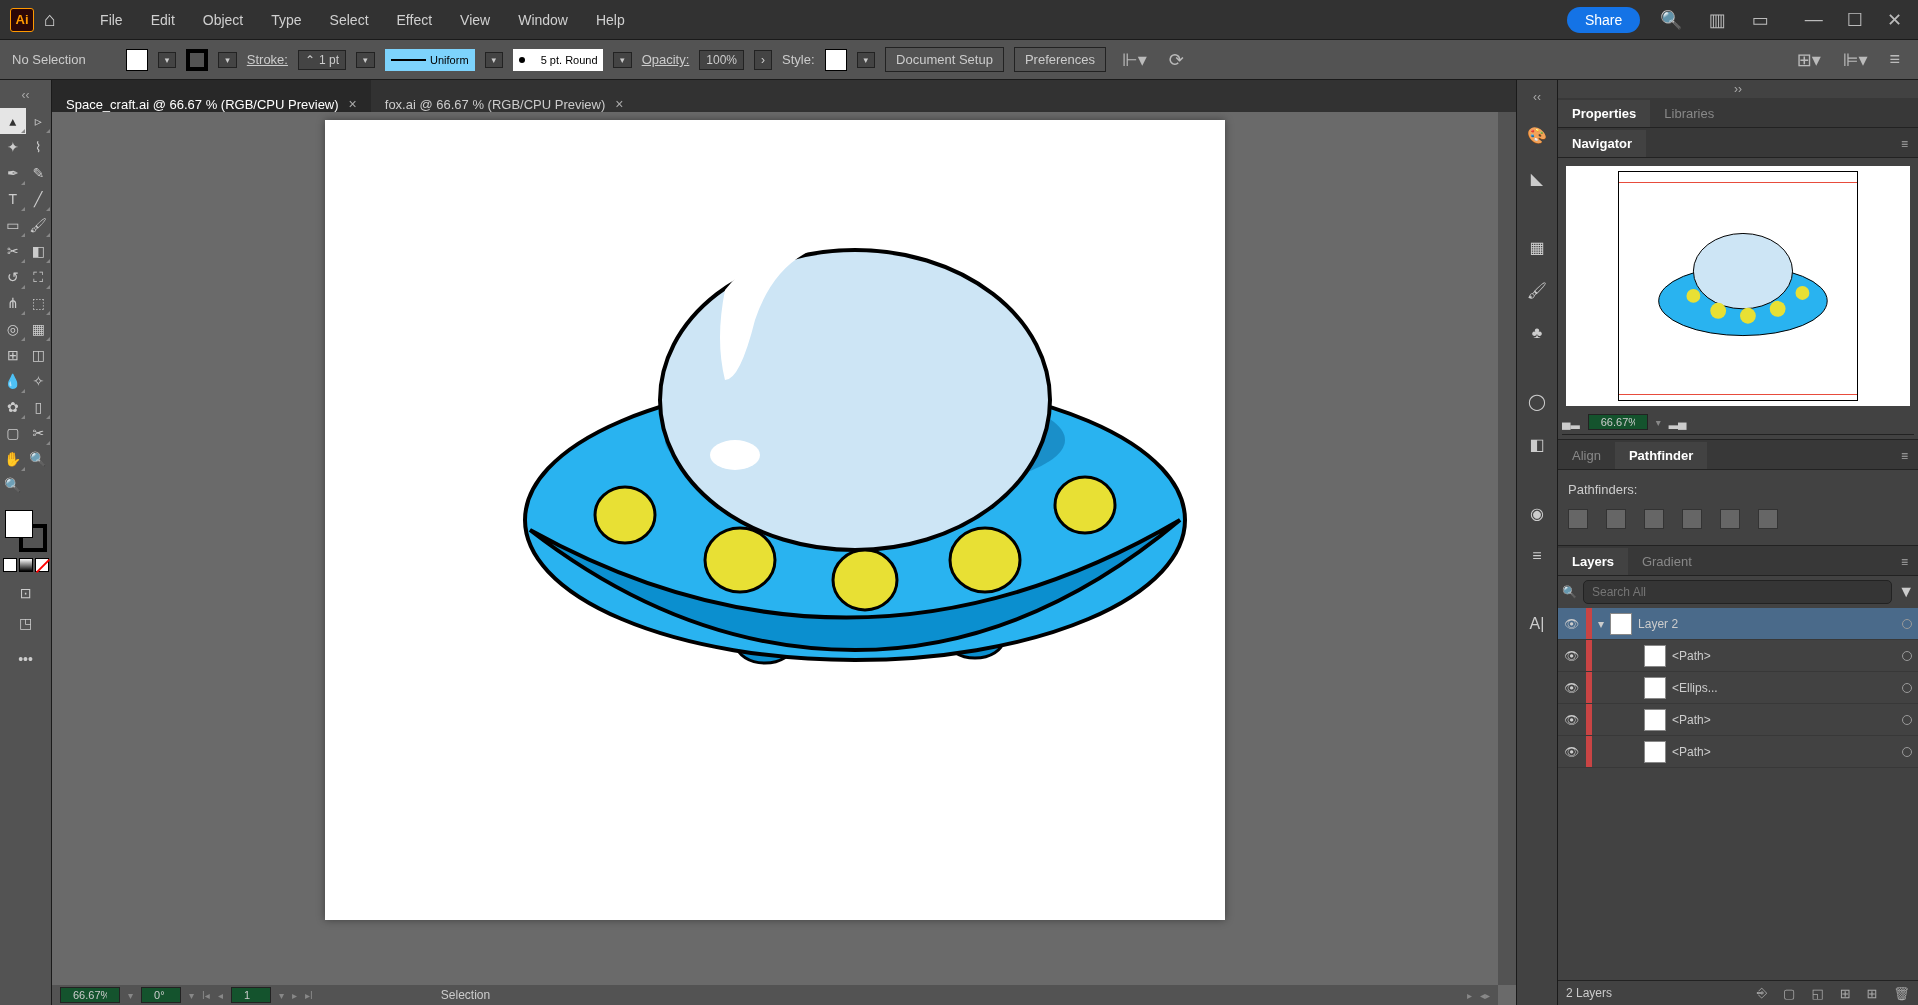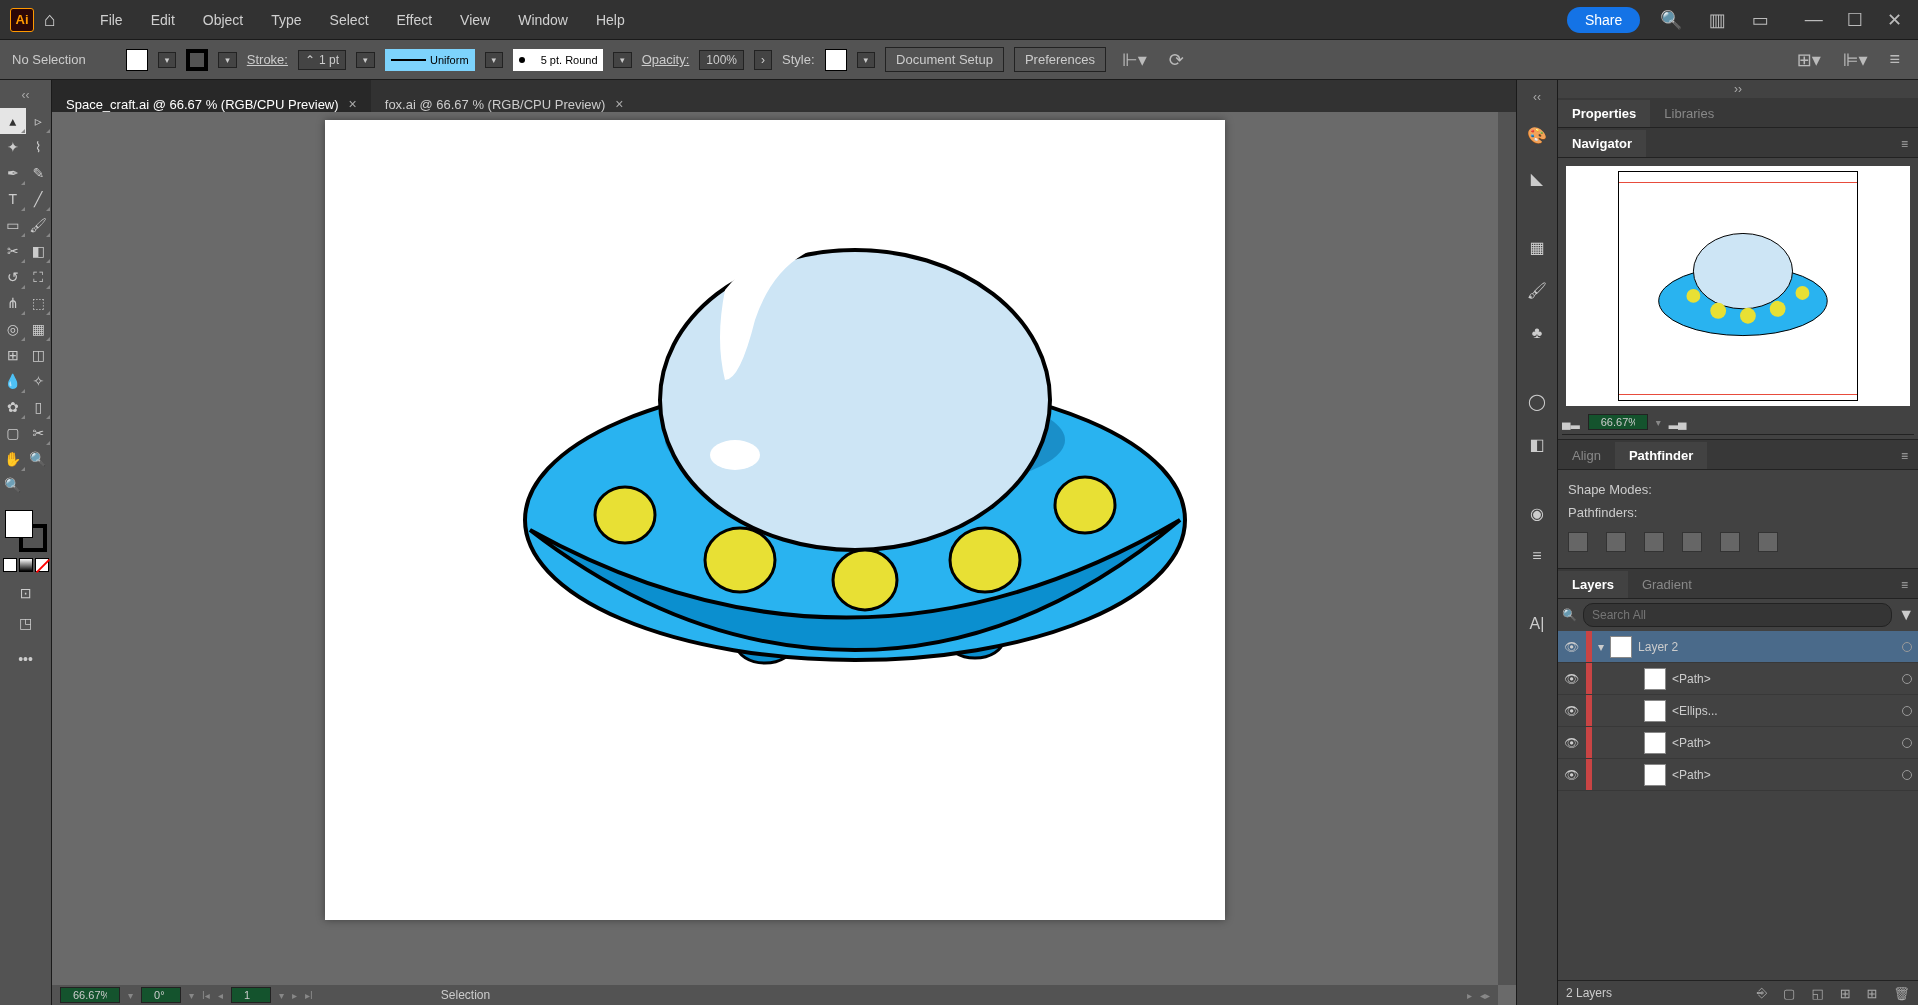--- a/index.html
+++ b/index.html
@@ -55,21 +55,21 @@
 .panel-body{padding:8px 10px;border-bottom:1px solid #222}
 .navigator-view{background:#fff;height:240px;margin:4px;position:relative;display:flex;align-items:center;justify-content:center}
 .nav-artboard{border:1px solid #000;width:240px;height:230px;position:relative}
 .nav-redline{position:absolute;left:0;right:0;height:1px;background:#e74c3c}
 .zoom-row{display:flex;align-items:center;gap:8px;padding:4px 0;border-bottom:1px solid #222}
 .shape-modes{display:flex;gap:18px;padding:8px 0}
 .shape-mode{width:20px;height:20px;background:#666;border:1px solid #333;cursor:pointer}
 .expand-btn{background:#4a4a4a;border:1px solid #333;color:#777;padding:4px 14px;font-size:12px;margin-left:auto}
 .section-label{color:#ccc;font-size:13px;padding:4px 0}
 .layer-search{display:flex;align-items:center;gap:6px;padding:4px}
-.layer-search input{flex:1;background:#353535;border:1px solid #222;color:#888;padding:4px 8px;font-size:12px;border-radius:10px}
+.layer-search input{flex:1;background:#353535;border:1px solid #222;color:#888;padding:4px 8px;font-size:12px;border-radius:5px}
 .layer-row{display:flex;align-items:center;height:32px;padding:0 6px;gap:6px;border-bottom:1px solid #383838;font-size:12px}
 .layer-row.selected{background:#4a6a8a}
 .eye{color:#ccc;cursor:pointer;width:16px}
 .layer-color{width:6px;height:100%;background:#c94444}
 .layer-thumb{width:22px;height:22px;background:#fff;border:1px solid #888}
 .layer-target{width:10px;height:10px;border:1px solid #999;border-radius:50%;margin-left:auto}
 .layer-footer{display:flex;align-items:center;gap:16px;padding:4px 8px;font-size:12px;color:#ccc;border-top:1px solid #222}
 .footer-icon{color:#aaa;cursor:pointer;font-size:13px}
 .double-chevron{font-size:12px;color:#aaa;padding:2px}
 </style>
@@ -327,21 +327,20 @@
         <span class="nav-arrow">▾</span>
         <span style="cursor:pointer">▂▄</span>
       </div>
     </div>
     <div class="panel-header">
       <div class="panel-tab">Align</div>
       <div class="panel-tab active">Pathfinder</div>
       <div class="panel-menu">≡</div>
     </div>
     <div class="panel-body">
-      <div class="section-label">Shape Modes:</div>
       <div class="section-label">Pathfinders:</div>
       <div class="shape-modes">
         <div class="shape-mode"></div>
         <div class="shape-mode"></div>
         <div class="shape-mode"></div>
         <div class="shape-mode"></div>
         <div class="shape-mode"></div>
         <div class="shape-mode"></div>
       </div>
     </div>

